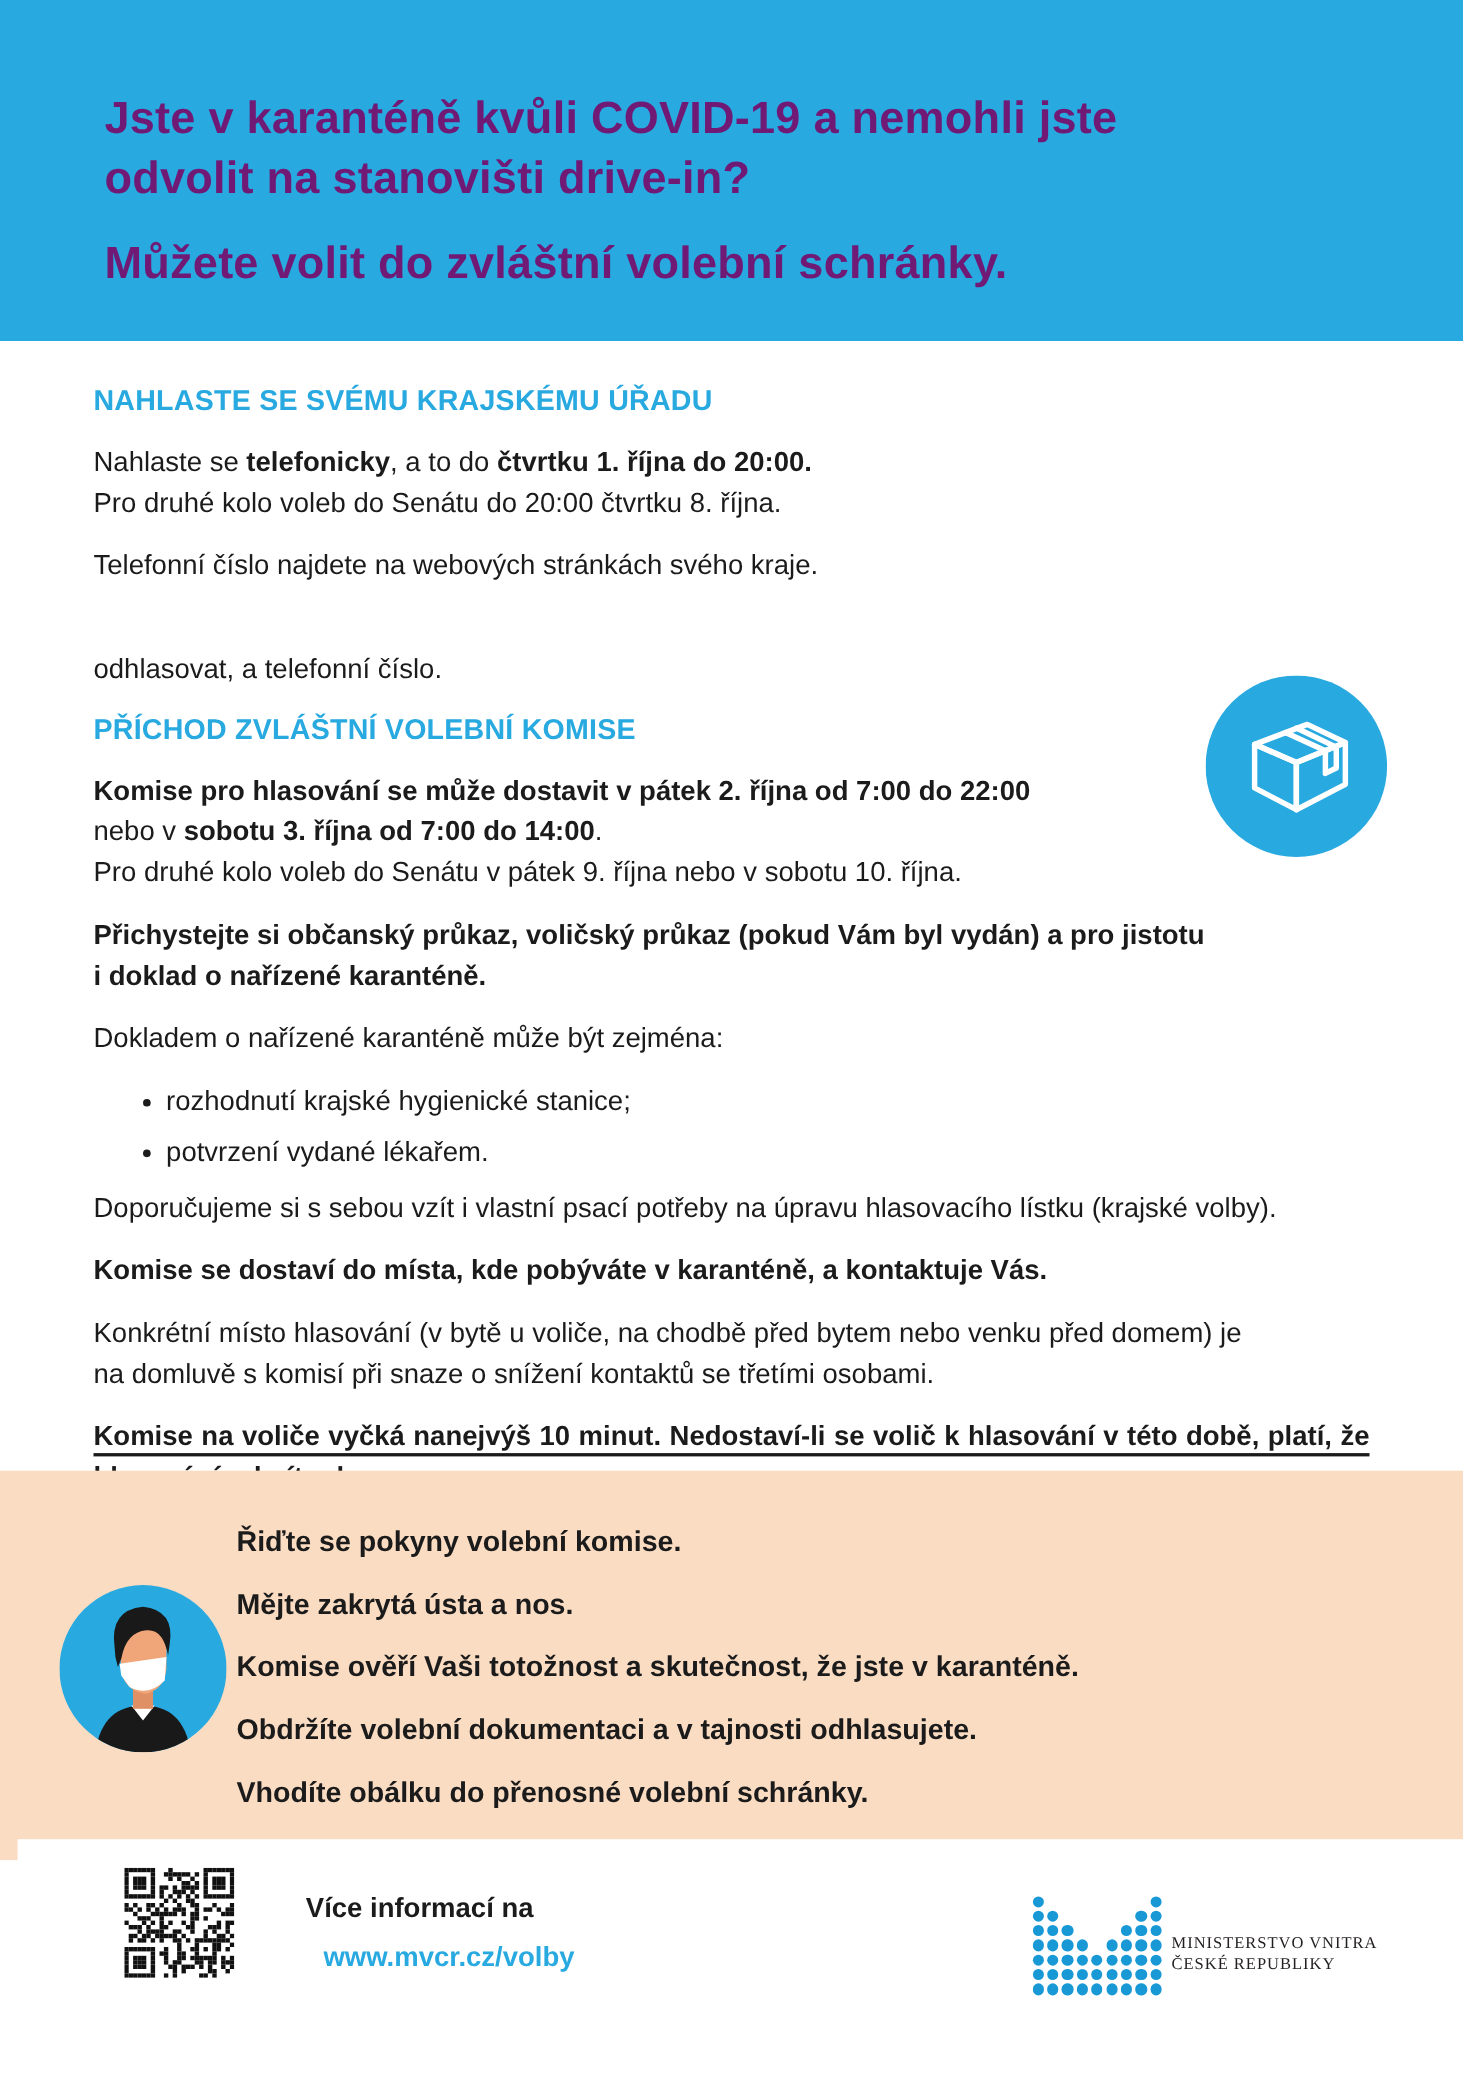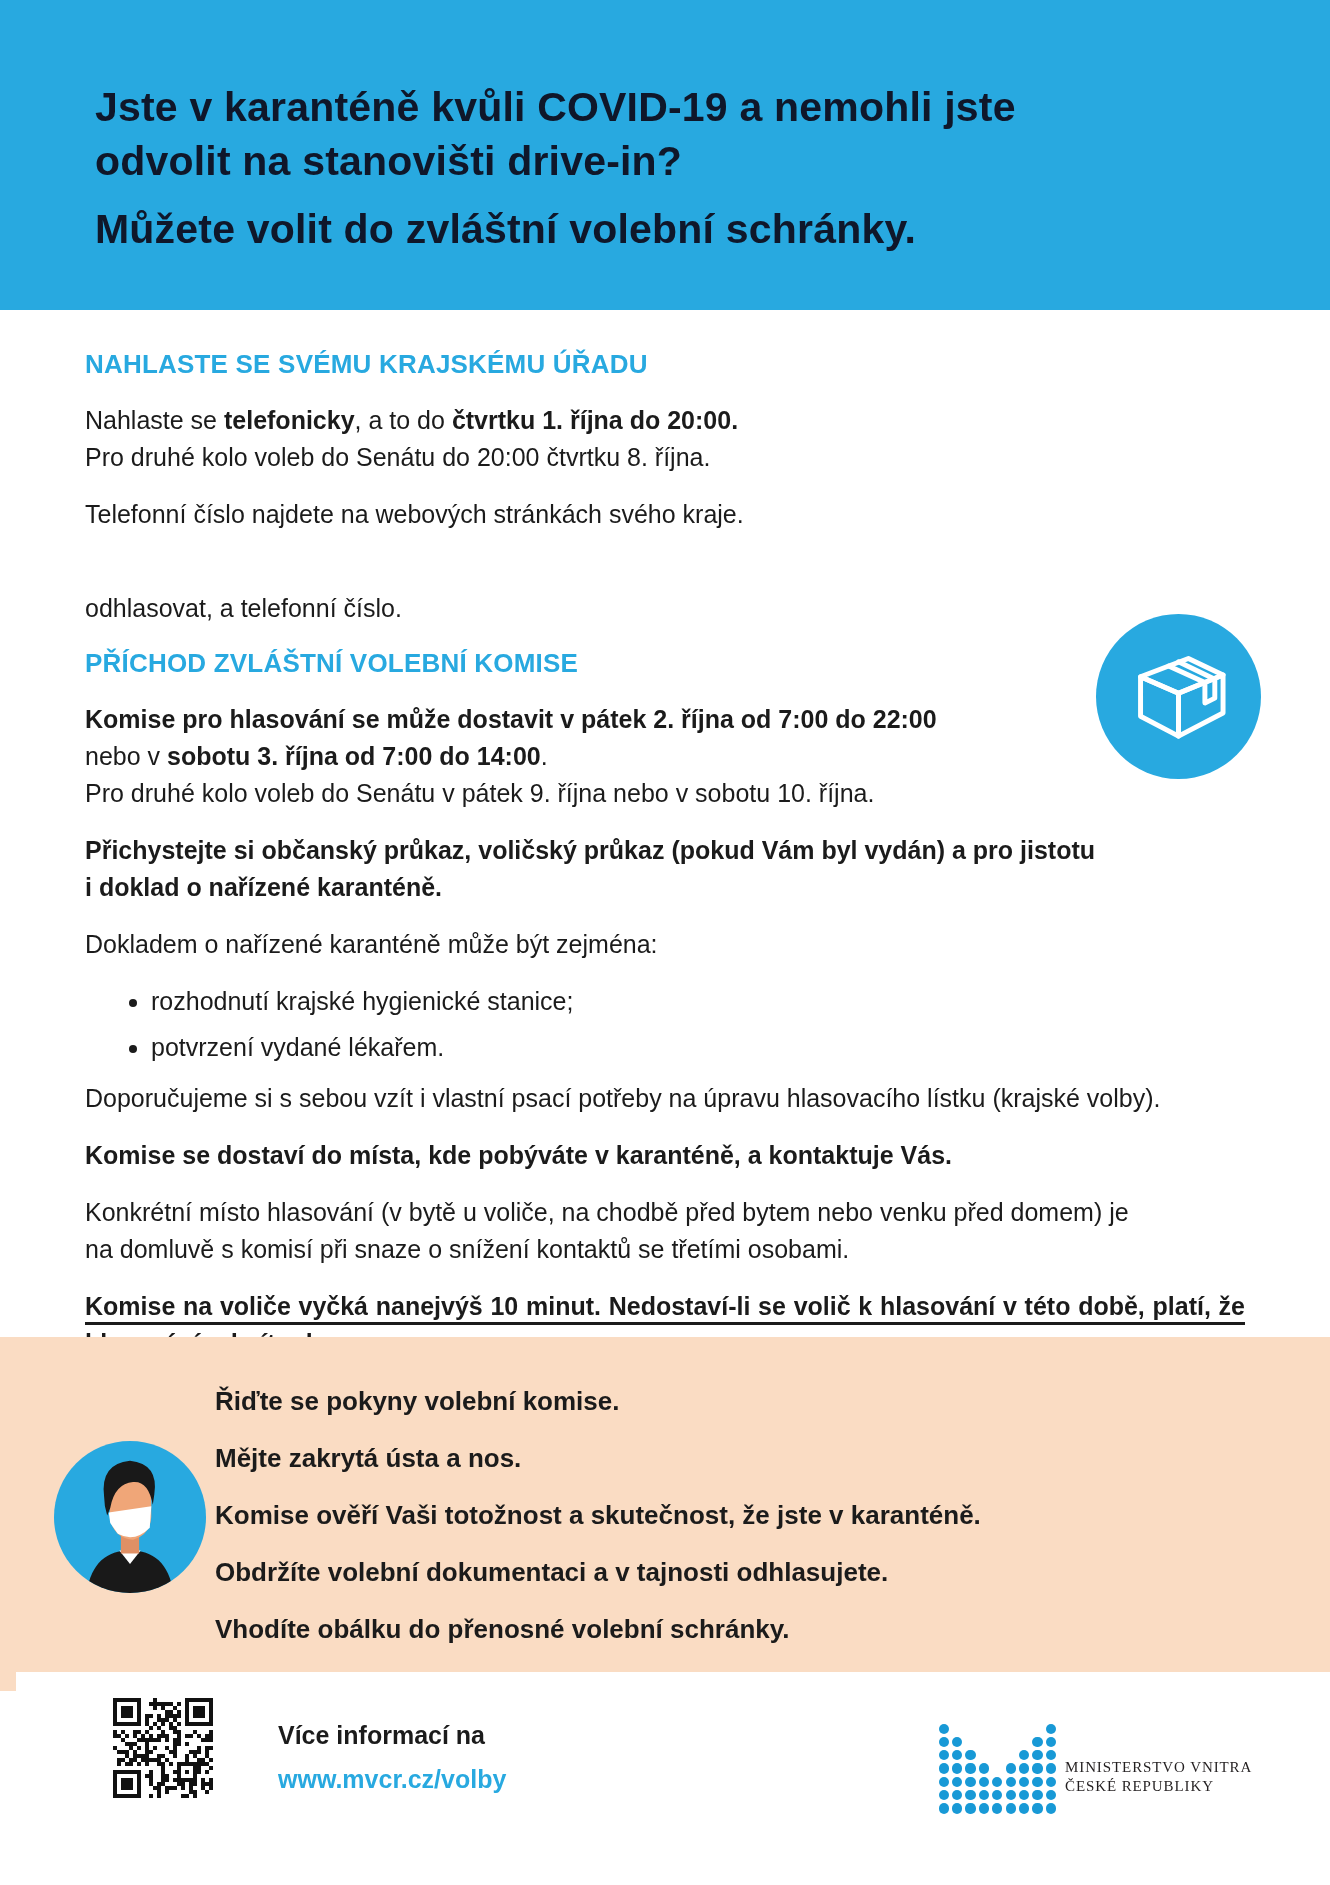--- a/index.html
+++ b/index.html
@@ -10,22 +10,22 @@
     --logo-ink:#231f20;
   }
   html,body{margin:0;padding:0;background:#ffffff;}
   .page{
     position:relative;width:1330px;height:1885px;background:#fff;overflow:hidden;
     color:var(--ink);font-family:"Liberation Sans","DejaVu Sans",sans-serif;
     -webkit-font-smoothing:antialiased;
   }
   
   .hero{box-sizing:border-box;width:100%;height:310px;background:var(--accent-blue);padding:80px 90px 0 95px;}
-  .hero h1{margin:0;color:#0f172a;font-weight:700;font-size:41px;line-height:54px;white-space:pre-line;letter-spacing:0.2px;}
-  .hero .t2{margin-top:14px;}
+  .hero h1{margin:0;color:#701a75;font-weight:700;font-size:41px;line-height:54px;white-space:pre-line;letter-spacing:0.2px;}
+  .hero .t2{margin-top:24px;}
   
   .content{box-sizing:border-box;padding:36px 85px 0 85px;}
   .content h2{color:var(--accent-blue);font-size:26px;line-height:32px;font-weight:700;margin:14px 0 22px;letter-spacing:0.2px;}
   .content h2:first-child{margin-top:2px;}
   .content p{font-size:25px;line-height:37px;margin:0 0 20px;}
   .b{font-weight:700;}
   .content ul{margin:0 0 14px;padding-left:66px;list-style:disc;}
   .content li{font-size:25px;line-height:37px;margin:0 0 9px;}
   .notice{
     font-weight:700;text-align:justify;
@@ -40,21 +40,21 @@
   .panel .avatar{position:absolute;left:54px;top:104px;width:152px;height:152px;}
   .panel .avatar svg{width:100%;height:100%;display:block;}
   .panel .lines{position:absolute;left:215px;top:46px;right:60px;}
   .panel .line{font-size:26px;line-height:37px;font-weight:700;margin-bottom:20px;}
   
   .footer{position:absolute;left:16px;top:1672px;width:100%;height:213px;background:#fff;}
   .qr{position:absolute;left:97px;top:26px;width:100px;height:100px;}
   .qr svg{width:100%;height:100%;display:block;}
   .more{position:absolute;left:262px;top:48px;}
   .more .label{font-size:25px;font-weight:700;color:var(--ink);line-height:30px;}
-  .more .link{display:inline-block;margin-top:14px;font-size:25px;font-weight:700;color:var(--accent-blue);text-decoration:none;line-height:30px;}
+  .more .link{display:inline-block;margin-top:14px;font-size:25px;font-weight:700;color:var(--accent-blue);text-decoration:none;line-height:30px;margin-left:16px;}
   .logo{position:absolute;left:921px;top:50px;}
   .logo-dots{display:grid;grid-template-columns:repeat(9,13.4px);grid-auto-rows:13.3px;}
   .logo-dots .cell{display:flex;align-items:center;justify-content:center;}
   .logo-dots .cell.dot::before{content:"";width:10.2px;height:10.2px;border-radius:50%;background:var(--logo-blue);}
   .logo-text{position:absolute;left:1049px;top:86px;color:var(--logo-ink);font-size:15px;line-height:19px;letter-spacing:0.9px;white-space:nowrap;font-family:Liberation Serif, serif;}
 </style>
 </head>
 <body>
 
 <div class="page">

